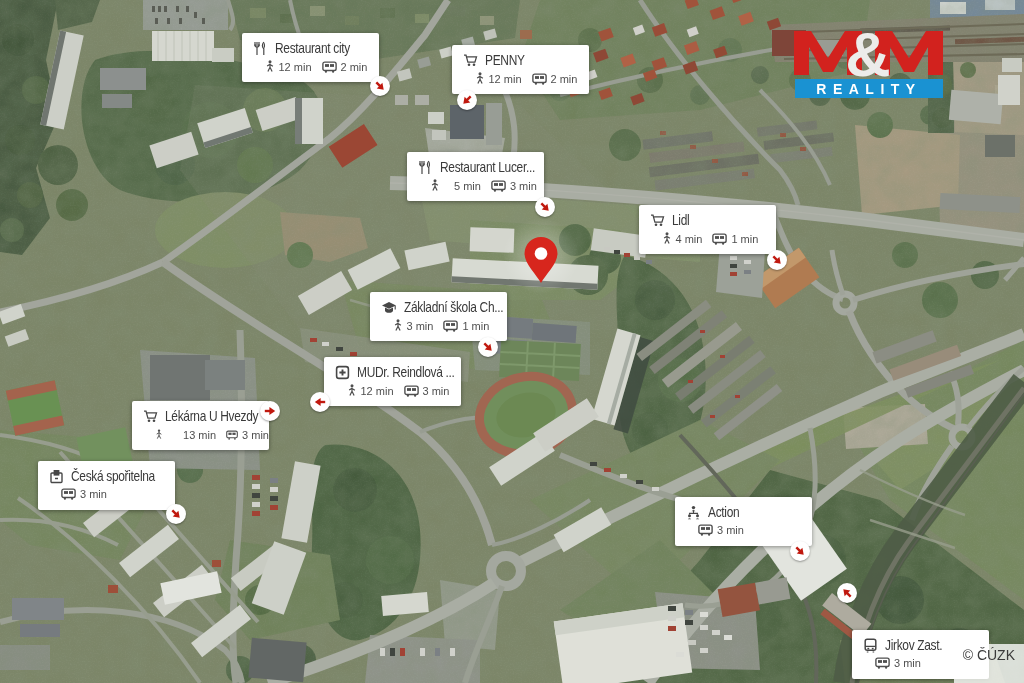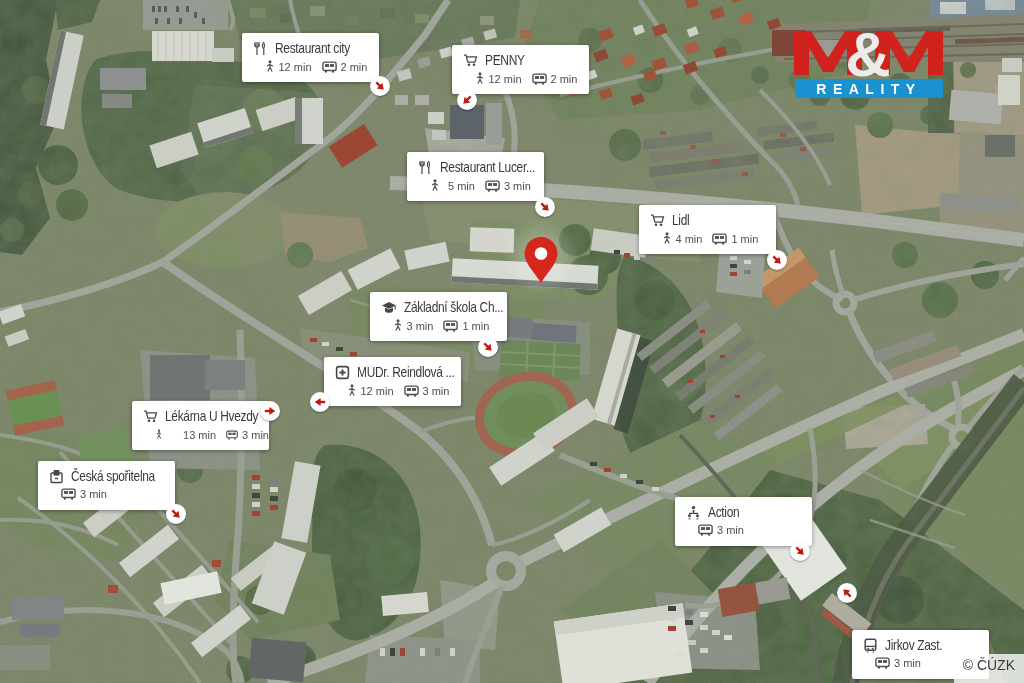--- a/index.html
+++ b/index.html
@@ -809,21 +809,21 @@
           <path d="M10.8,1c-1.7,2.3-1.7,5,0,6.8V14" stroke="#474747" stroke-width="1.2" fill="none"></path>
           <path d="M10.8,1c1.5,1.9,1.7,4.6,0.5,6.3l-0.5,0.5z" fill="#474747"></path>
         </svg>
         <i class="tt">Restaurant Lucer...</i>
       </div>
       <div class="m">
         <svg width="10" height="13" viewBox="0 0 10 13">
           <circle cx="5" cy="1.7" r="1.5" fill="#4f4f4f"></circle>
           <path d="M5,3.4V7.3M5,4.4L2.1,6M5,4.4L7.9,6.2M5,7.3L2.9,11.6M5,7.3L7.1,11.6" stroke="#4f4f4f" stroke-width="1.2" fill="none"></path>
         </svg>
-        <span style="margin-left:8px">5 min</span>
+        <span style="margin-left:14px">5 min</span>
         <svg style="margin-left:10px" width="15" height="12" viewBox="0 0 15 12">
           <rect x="0.9" y="1.1" width="13.2" height="8.4" rx="1.8" fill="none" stroke="#4f4f4f" stroke-width="1.4"></rect>
           <rect x="3" y="3.1" width="4" height="2.8" fill="#4f4f4f"></rect>
           <rect x="8" y="3.1" width="4" height="2.8" fill="#4f4f4f"></rect>
           <circle cx="3.9" cy="10.7" r="1.1" fill="#4f4f4f"></circle>
           <circle cx="11.1" cy="10.7" r="1.1" fill="#4f4f4f"></circle>
         </svg>
         <span style="margin-left:4px">3 min</span>
       </div>
     </div>
@@ -1004,15 +1004,15 @@
     </div>
 
 <svg style="position:absolute;left:792px;top:27px;z-index:8" width="152" height="73" viewBox="0 0 152 73">
       <path fill="#d2221e" d="M2,48 V4 H19 L36,31 L53,4 H70 V48 H55 V20 L41,45 H31 L17,20 V48 Z"></path>
 <path fill="#d2221e" d="M83,48 V4 H100 L117,31 L134,4 H151 V48 H136 V20 L122,45 H112 L98,20 V48 Z"></path>
       <text x="76" y="49" text-anchor="middle" font-family="Liberation Sans, sans-serif" font-size="63" font-weight="bold" fill="#ececea">&amp;</text>
       <rect x="3" y="52" width="148" height="19" fill="#1a92d2"></rect>
       <text x="77" y="67" text-anchor="middle" font-family="Liberation Sans, sans-serif" font-size="14" font-weight="bold" fill="#ffffff" letter-spacing="6.5">REALITY</text>
     </svg>
 
-<div style="position:absolute;right:0;bottom:0;background:rgba(255,255,255,.78);color:#3a3a3a;font-size:14px;padding:3px 9px 10px 9px;z-index:8">© ČÚZK</div>
+<div style="position:absolute;right:0;bottom:0;background:rgba(255,255,255,.78);color:#3a3a3a;font-size:14px;padding:3px 9px 20px 9px;z-index:8">© ČÚZK</div>
 
 </div>
 
 </body></html>

